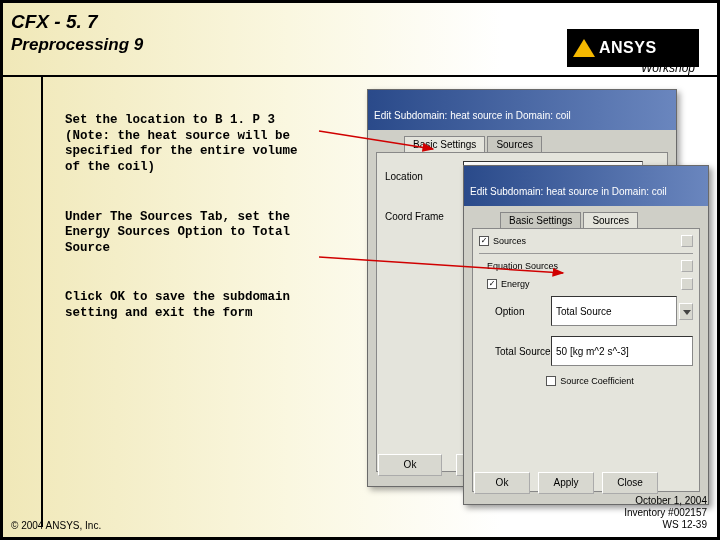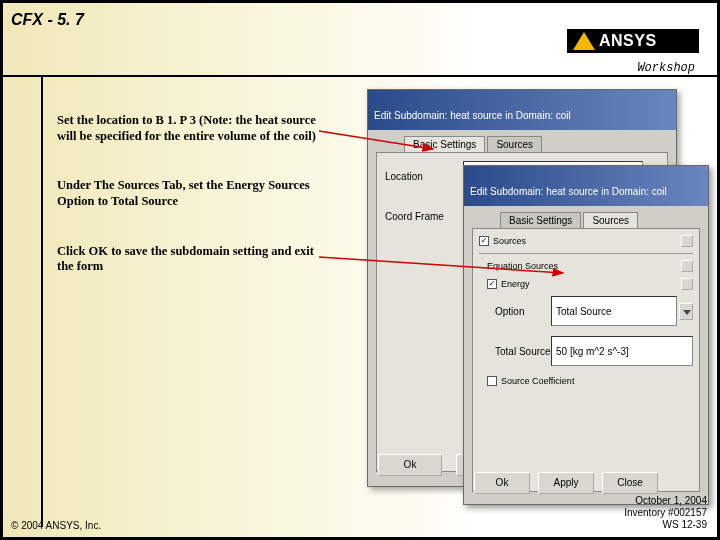--- a/index.html
+++ b/index.html
@@ -16,37 +16,37 @@
     top: 3px; left: 3px;
     width: 714px; height: 534px;
     background: linear-gradient(to right, #f0e8b8 0%, #faf7e0 40%, #ffffff 70%, #ffffff 100%);
   }
   .title-block {
     position: absolute;
     top: 8px; left: 8px;
   }
   .title1 {
     font-family: Arial, sans-serif;
-    font-size: 16px;
+    font-size: 19px;
     font-weight: bold;
     font-style: italic;
     color: #000;
   }
   .title2 {
     font-family: Arial, sans-serif;
     font-size: 17px;
     font-weight: bold;
     font-style: italic;
     color: #000;
     margin-top: 2px;
   }
   .logo {
     position: absolute;
     top: 26px; right: 18px;
-    width: 132px; height: 24px;
+    width: 132px; height: 38px;
     background: #000;
     display: flex;
     align-items: center;
     padding-left: 6px;
   }
   .logo-tri {
     width: 0; height: 0;
     border-left: 11px solid transparent;
     border-right: 11px solid transparent;
     border-bottom: 18px solid #f5b800;
@@ -55,21 +55,21 @@
   .logo-text {
     color: #fff;
     font-family: Arial, sans-serif;
     font-weight: bold;
     font-size: 16px;
     letter-spacing: 0.5px;
   }
   .workshop {
     position: absolute;
     top: 58px; right: 22px;
-    font-family: Liberation Mono, monospace;
+    font-family: Liberation Sans, sans-serif;
     font-style: italic;
     font-size: 12px;
     color: #000;
   }
   .tline-top {
     position: absolute;
     top: 72px; left: 0;
     width: 100%; height: 2px;
     background: #000;
   }
@@ -78,26 +78,27 @@
     top: 72px; left: 38px;
     width: 2px; height: 452px;
     background: #000;
   }
   .steps {
     position: absolute;
     top: 110px; left: 54px;
     width: 260px;
   }
   .step {
-    font-family: Liberation Serif, serif;
+    font-family: Liberation Mono, monospace;
     font-size: 12.5px;
     font-weight: bold;
     color: #000;
     line-height: 1.25;
     margin-bottom: 34px;
+    margin-left: 8px;
   }
   
   .dlg1 {
     position: absolute;
     top: 86px; left: 364px;
     width: 310px; height: 398px;
     background: #cfcfc7;
     border: 1px solid #6a6a6a;
     box-shadow: 3px 3px 6px rgba(0,0,0,0.35);
     font-family: Tahoma, Arial, sans-serif;
@@ -195,20 +196,21 @@
     line-height: 1.2;
   }
 </style>
 </head>
 <body>
 
 <div class="slide">
 
   <div class="title-block">
     <div class="title1">CFX - 5. 7</div>
+    <div class="title2">Preprocessing 9</div>
   </div>
 
   <div class="logo">
     <div class="logo-tri"></div>
     <span class="logo-text">ANSYS</span>
   </div>
   <div class="workshop">Workshop</div>
 
   <div class="tline-top"></div>
   <div class="tline-v"></div>
@@ -268,21 +270,21 @@
       </div>
       <div class="row" style="margin-left:16px;">
         <div class="row-label" style="width:56px;">Option</div>
         <div class="field fld2">Total Source</div>
         <div class="dd"></div>
       </div>
       <div class="row" style="margin-left:16px;">
         <div class="row-label" style="width:56px;">Total Source</div>
         <div class="field fld2">50 [kg m^2 s^-3]</div>
       </div>
-      <div class="chk" style="margin-left:8px;">
+      <div class="chk" style="margin-left:8px;justify-content:center;">
         <div class="chkbox"></div>
         <span>Source Coefficient</span>
       </div>
     </div>
     <div class="btnrow" style="gap:8px;">
       <div class="btn" style="width:56px;">Ok</div>
       <div class="btn" style="width:56px;">Apply</div>
       <div class="btn" style="width:56px;">Close</div>
     </div>
   </div>

